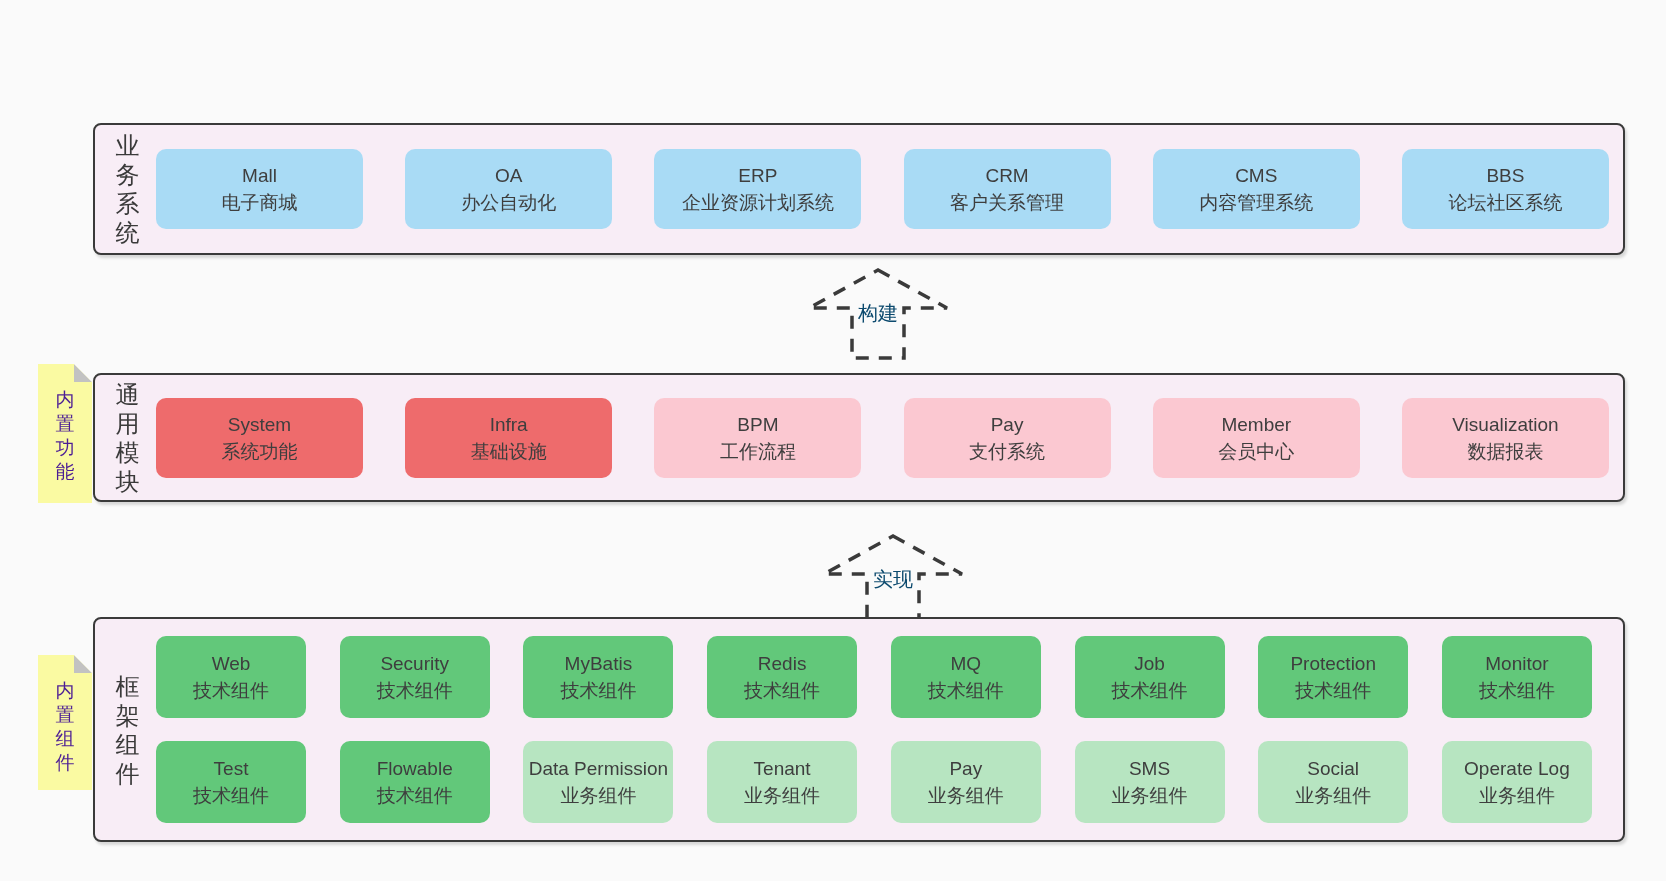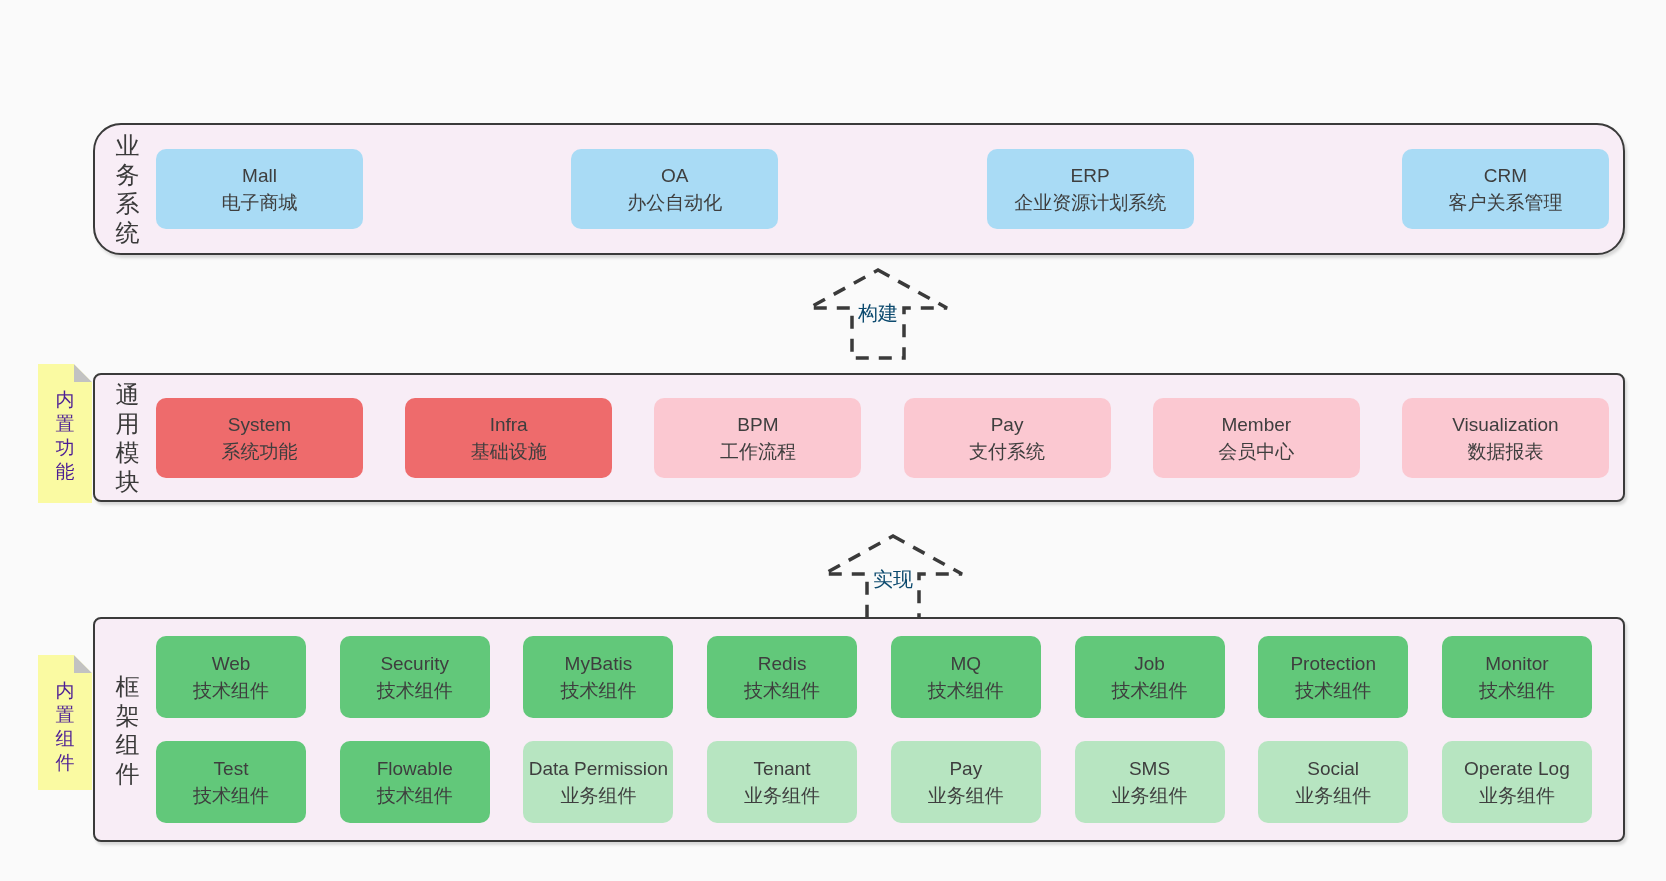--- a/index.html
+++ b/index.html
@@ -12,21 +12,21 @@
     overflow:hidden;
   }
   .frame {
     position:absolute; left:93px; width:1532px;
     background:var(--frameBg,#f8edf6);
     border:2.5px solid var(--frameBorder,#3a3a3a);
     border-radius:8px;
     box-shadow:2px 3px 3px rgba(0,0,0,0.14);
     display:flex; align-items:center;
   }
-  #frame-business  { top:123px; height:132px;border-radius:28px; }
+  #frame-business  { top:123px; height:132px; }
   #frame-modules   { top:373px; height:129px; }
   #frame-components{ top:617px; height:225px; }
 
   .v-label {
     width:27px; margin:0 15px 0 19px; flex-shrink:0;
     font-size:24px; line-height:29px; word-break:break-all;
     text-align:center; color:#3a3a3a;
   }
   .boxes { flex:1; display:flex; justify-content:space-between; padding-right:14px; }
   .rows  { flex:1; display:flex; flex-direction:column; gap:23px; padding-right:14px; }
@@ -96,20 +96,28 @@
         <span>办公自动化</span>
       </div>
       <div class="box blue">
         <span>ERP</span>
         <span>企业资源计划系统</span>
       </div>
       <div class="box blue">
         <span>CRM</span>
         <span>客户关系管理</span>
       </div>
+      <div class="box blue">
+        <span>CMS</span>
+        <span>内容管理系统</span>
+      </div>
+      <div class="box blue">
+        <span>BBS</span>
+        <span>论坛社区系统</span>
+      </div>
     </div>
   </div>
 
   <div class="arrow" id="arrow-build">
     <svg viewBox="0 0 146 96">
       <polygon points="73,4 142,42 99,42 99,92 47,92 47,42 4,42"></polygon>
     </svg>
     <span class="albl">构建</span>
   </div>
 

